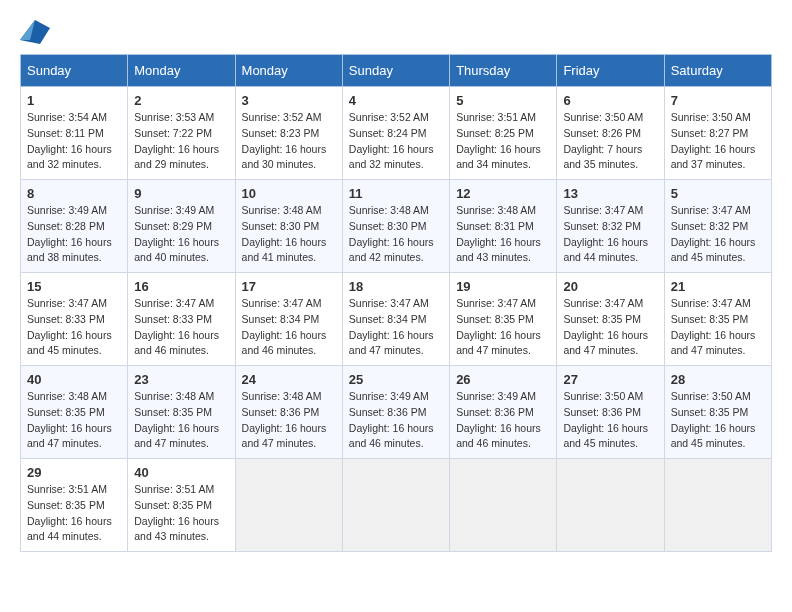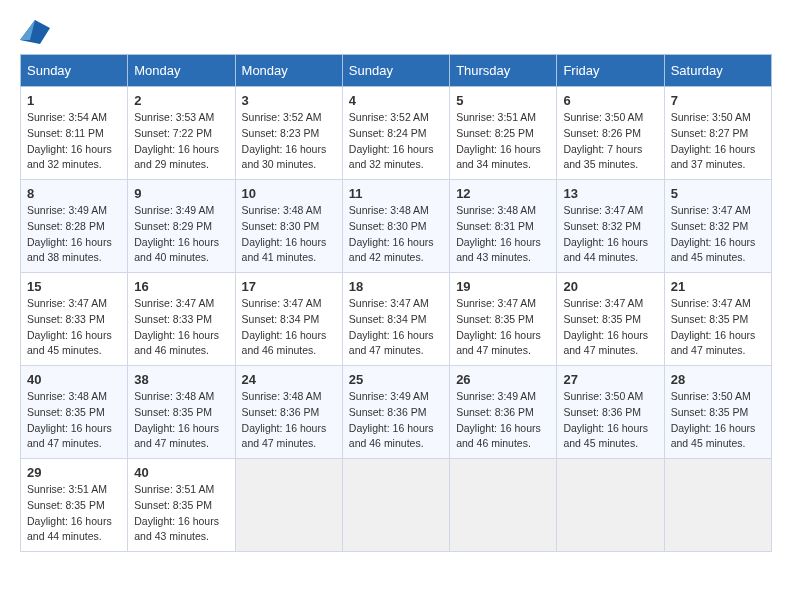--- a/index.html
+++ b/index.html
@@ -299,21 +299,21 @@
       <tr>
         <td>
           <span class="day-number">40</span>
           <div class="cell-content">
             <span>Sunrise: 3:48 AM</span><br>
             <span>Sunset: 8:35 PM</span><br>
             <span>Daylight: 16 hours and 47 minutes.</span>
           </div>
         </td>
         <td>
-          <span class="day-number">38</span>
+          <span class="day-number">23</span>
           <div class="cell-content">
             <span>Sunrise: 3:48 AM</span><br>
             <span>Sunset: 8:35 PM</span><br>
             <span>Daylight: 16 hours and 47 minutes.</span>
           </div>
         </td>
         <td>
           <span class="day-number">24</span>
           <div class="cell-content">
             <span>Sunrise: 3:48 AM</span><br>

